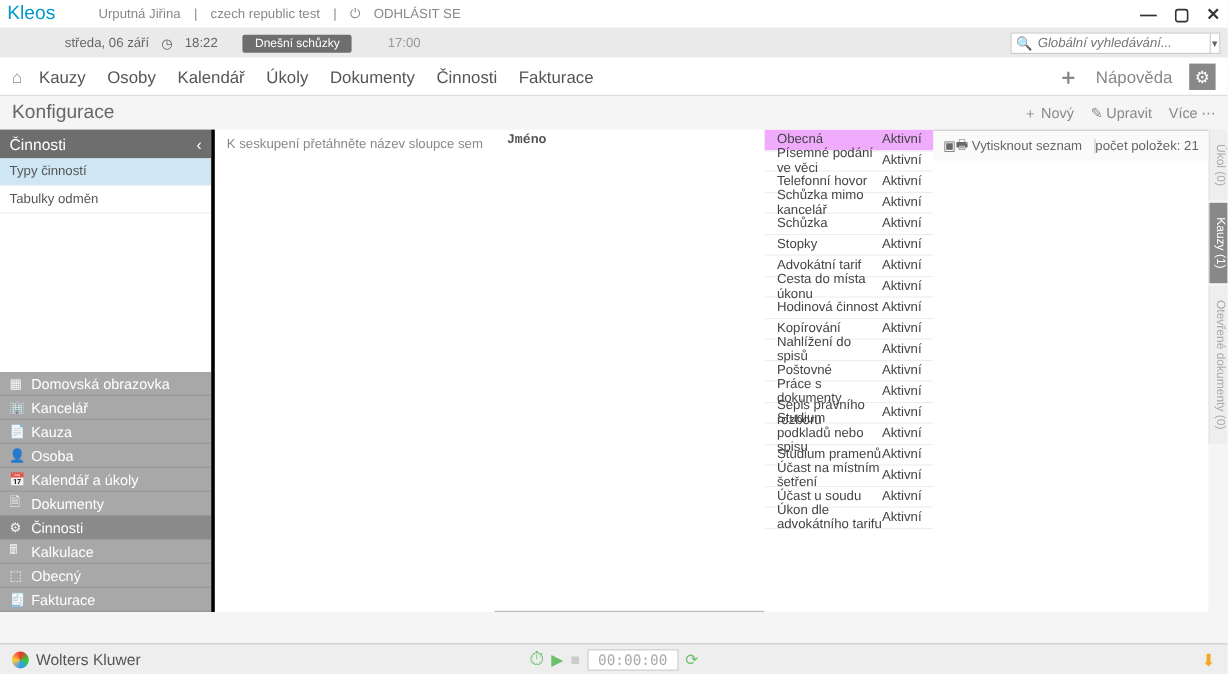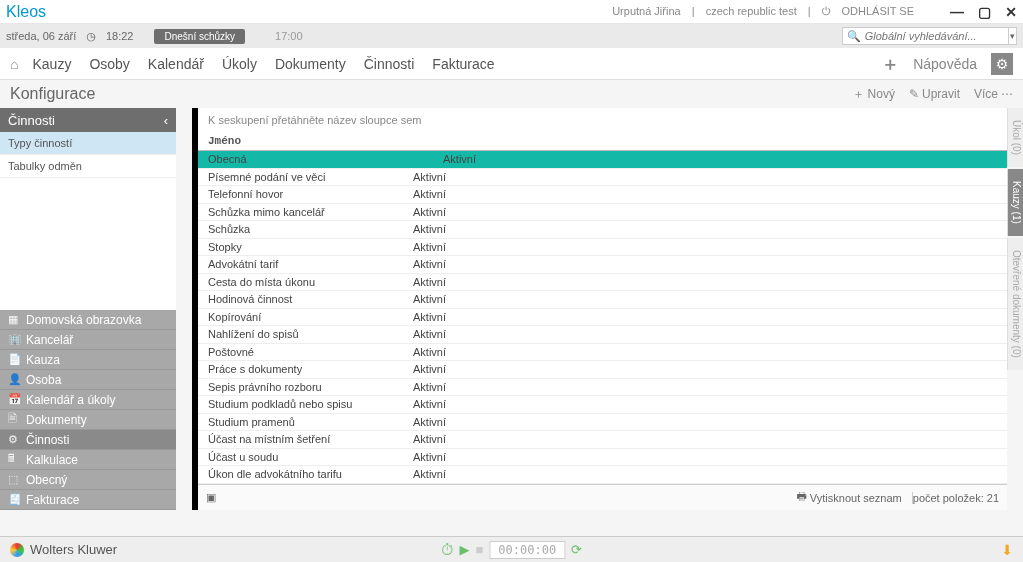--- a/index.html
+++ b/index.html
@@ -1,25 +1,25 @@
 <!DOCTYPE html>
 <html><head>
 <meta charset="utf-8">
 <style>
   * { box-sizing: border-box; margin: 0; padding: 0; font-family: "Segoe UI", Tahoma, sans-serif; }
   html, body { width: 1023px; height: 562px; overflow: hidden; background: #f5f5f5; color: #444; }
   
   .titlebar { height: 24px; display: flex; align-items: center; padding: 0 6px; background: #fff; border-bottom: 1px solid #e6e6e6; gap: 32px; }
   .titlebar .brand { color: #0099cc; font-size: 16px; font-weight: 500; flex: 0 0 auto; }
-  .titlebar .center { flex: 1; text-align: right; font-size: 11px; color: #888; }
+  .titlebar .center { flex: 1; text-align: left; font-size: 11px; color: #888; }
   .titlebar .center span { margin: 0 4px; }
   .titlebar .winbtns { display: flex; gap: 14px; align-items: center; }
   .titlebar .winbtns div { font-size: 14px; font-weight: bold; color:#333; }
   
-  .infobar { height: 24px; background: #eaeaea; display: flex; align-items: center; font-size: 11px; color: #666; }
+  .infobar { height: 24px; background: #eaeaea; display: flex; align-items: center; font-size: 11px; color: #666; padding-left: 48px; }
   .infobar .left { display: flex; align-items: center; gap: 10px; padding-left: 6px; }
   .infobar .badge { background: #6e6e6e; color: #fff; padding: 2px 10px; border-radius: 2px; font-size: 10px; margin-left: 11px; }
   .infobar .time { color: #999; margin-left: 20px; }
   .infobar .spacer { flex: 1; }
   .infobar .search { display: flex; align-items: center; border: 1px solid #ccc; background: #fff; height: 18px; width: 175px; margin-right: 6px; }
   .infobar .search span.mag { font-size: 11px; padding: 0 4px; color: #999; }
   .infobar .search input { border: none; outline: none; font-size: 11px; flex:1; color:#888; font-style: italic; }
   .infobar .search .dd { width: 16px; height: 16px; border-left: 1px solid #ccc; display:flex; align-items:center; justify-content:center; font-size:9px; color:#666;}
   
   .mainnav { height: 32px; background: #fff; border-bottom: 1px solid #ddd; display: flex; align-items: center; padding: 0 10px; font-size: 14px; color: #555; }
@@ -38,30 +38,30 @@
   .sidebar { width: 176px; display: flex; flex-direction: column; background: #f1f1f1; }
   .side-head { background: #6e6e6e; color: #fff; height: 24px; display:flex; align-items:center; padding:0 8px; font-size: 13px; justify-content:space-between;}
   .side-sub { font-size: 11px; padding: 5px 8px; background:#fff; color:#555; border-bottom:1px solid #eee; }
   .side-sub.sel { background: #cfe6f5; }
   .side-empty { flex: 1; background:#fff; }
   .side-nav { font-size: 12px; }
   .side-nav .row { height: 20px; display:flex; align-items:center; gap:6px; padding:0 8px; color:#fff; background:#a8a8a8; border-bottom:1px solid #989898;}
   .side-nav .row.active { background:#8a8a8a; }
   .side-nav .row .ic { width:12px; font-size:11px; opacity:.9; }
   
-  .main { flex:1; display:flex; flex-direction:column; background:#fff; border-left:6px solid #000000; position:relative;margin-left:16px;}
+  .main { flex:1; display:flex; flex-direction:row; background:#fff; border-left:3px solid #000000; position:relative;}
   .grouphint { font-size: 11px; color:#888; padding:6px 10px; }
   .thead { display:flex; font-size:11px; color:#555; border-bottom:1px solid #bbb; padding:3px 10px; font-weight:600;}
   .thead .c1 { width: 205px; font-family: Liberation Mono, monospace; }
   .thead .c2 { flex:1; }
   .tbody { flex:1; overflow:hidden; }
   .trow { display:flex; font-size:11px; padding:2px 10px; border-bottom:1px solid #eee; color:#444; height:17.5px; align-items:center;}
   .trow .c1 { width:205px; }
   .trow .c2 { flex:1; }
-  .trow.sel { background:#14b8a6;gap:30px; }
+  .trow.sel { background:#f0abfc;gap:30px; }
   .tablefoot { height:26px; border-top:1px solid #ccc; display:flex; align-items:center; padding:0 8px; font-size:11px; color:#666; background:#fafafa;}
   .tablefoot .spacer{flex:1;}
   .tablefoot .count { border-left:1px solid #ccc; margin-left:10px;}
   
   .rail { width:16px; display:flex; flex-direction:column; }
   .rail .tab { flex:0 0 auto; writing-mode: vertical-rl; font-size:10px; padding:12px 1px; text-align:center; color:#aaa; background:#eee; border-left:1px solid #ddd; margin-bottom:2px;}
   .rail .tab.kauzy { background:#888; color:#fff; }
   
   .footer { position:absolute; bottom:0; left:0; right:0; height:26px; background:#eee; border-top:1px solid #ccc; display:flex; align-items:center; padding:0 10px; font-size:13px; color:#555;}
   .footer .logo { width:14px; height:14px; border-radius:50%; background: conic-gradient(#e33, #3c3, #39f, #fc3, #e33); margin-right:6px;}

